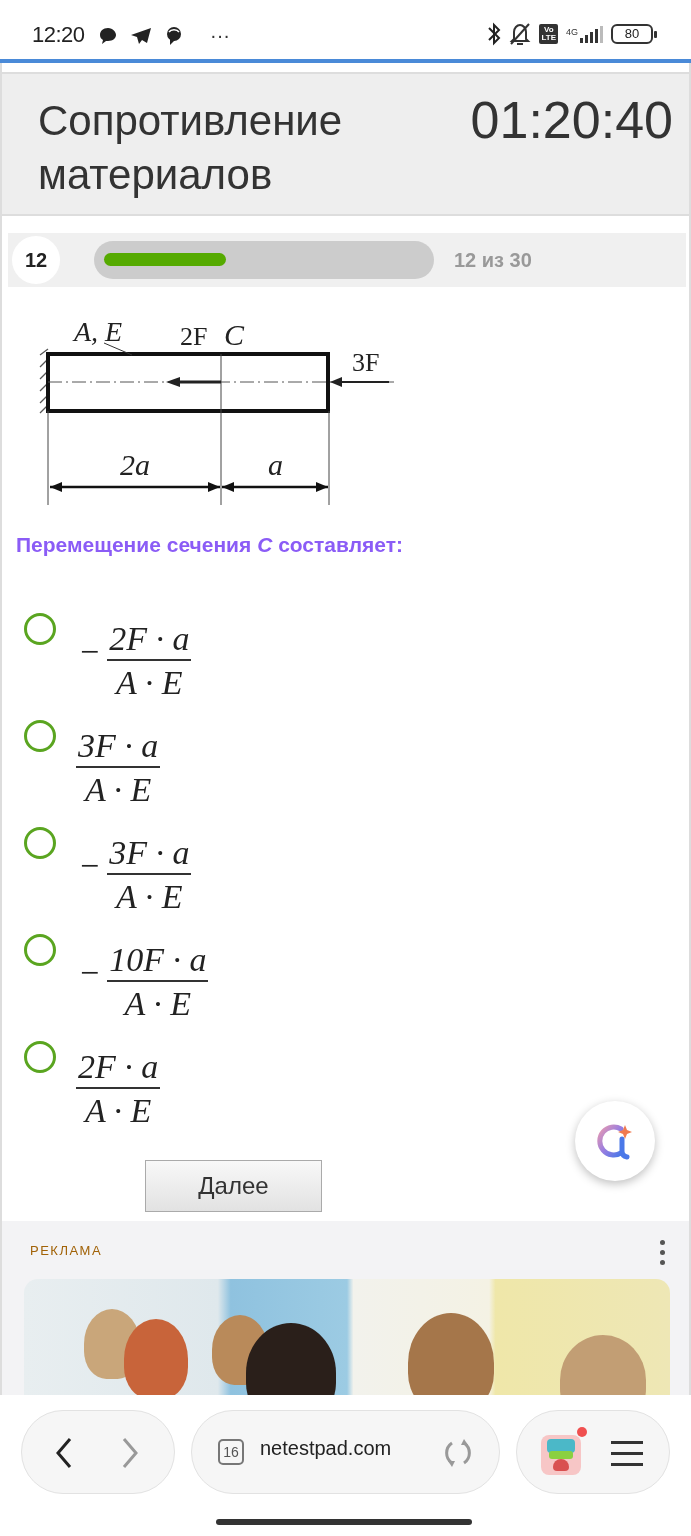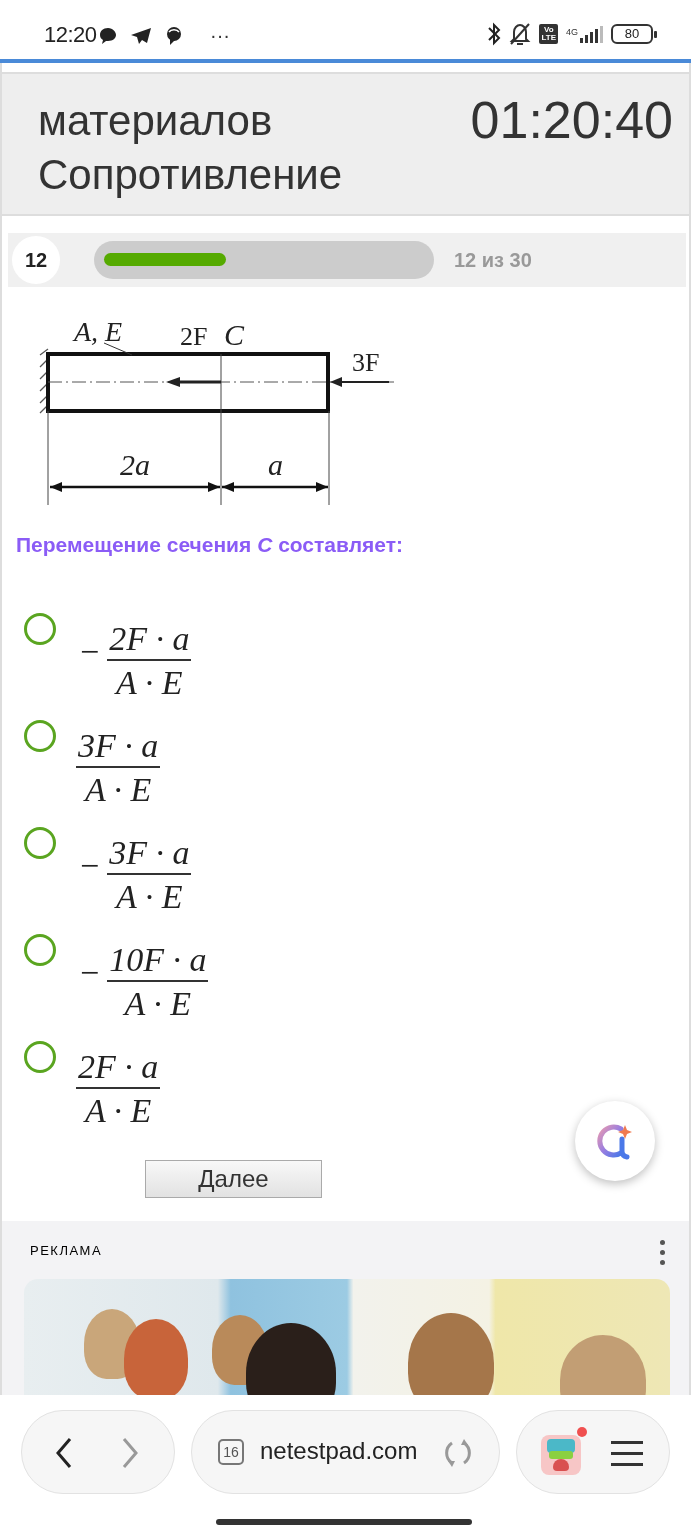--- a/index.html
+++ b/index.html
@@ -1,21 +1,21 @@
 <!DOCTYPE html>
 <html><head>
 <meta charset="utf-8">
 <style>
   * { box-sizing: border-box; margin: 0; padding: 0; }
   html, body { width: 691px; height: 1536px; overflow: hidden; background: #fff; }
   body { font-family: "Liberation Sans", "DejaVu Sans", sans-serif; color: #333; position: relative; }
 
   
   .statusbar { position: absolute; top: 0; left: 0; width: 691px; height: 60px; background: #fff; }
-  .sb-time { position: absolute; left: 44px; top: 22px; font-size: 22px; color: #222; letter-spacing: -0.5px; }
+  .sb-time { position: absolute; left: 32px; top: 22px; font-size: 22px; color: #222; letter-spacing: -0.5px; }
   .sb-left-icons { position: absolute; left: 98px; top: 24px; display: flex; gap: 12px; align-items: center; }
   .sb-right { position: absolute; right: 38px; top: 22px; display: flex; align-items: center; gap: 8px; }
   .sb-battery { width: 42px; height: 20px; border: 2px solid #333; border-radius: 6px; font-size: 13px; text-align: center; line-height: 16px; color: #222; position: relative; }
   .sb-battery::after { content: ""; position: absolute; right: -6px; top: 5px; width: 3px; height: 7px; background: #333; border-radius: 1px; }
   .sb-volte { background: #333; color: #fff; font-size: 8px; line-height: 8px; padding: 2px 2px; border-radius: 2px; font-weight: bold; text-align: center; }
   .sb-4g { font-size: 9px; color: #333; position: relative; top: -6px; }
   .blue-line { position: absolute; top: 59px; left: 0; width: 691px; height: 4px; background: #4a8ad8; }
 
   
   .page { position: absolute; top: 63px; left: 0; width: 691px; height: 1332px; background: #fff; border-left: 2px solid #ddd; border-right: 2px solid #ddd; overflow: hidden; }
@@ -36,39 +36,39 @@
 
   .options { position: absolute; top: 540px; left: 22px; }
   .option { position: relative; height: 107px; display: flex; align-items: flex-start; cursor: pointer; }
   .radio { width: 32px; height: 32px; border: 3px solid #5aa520; border-radius: 50%; margin-top: 10px; flex: none; }
   .formula { margin-left: 24px; display: flex; align-items: center; font-family: "Liberation Serif", "DejaVu Serif", serif; font-size: 34px; color: #222; }
   .minus { font-size: 34px; margin-right: 8px; margin-top: -2px; }
   .frac { display: inline-flex; flex-direction: column; align-items: center; }
   .num { font-style: italic; padding: 0 2px; line-height: 40px; margin-top: 16px; }
   .den { font-style: italic; border-top: 2px solid #333; padding: 2px 2px 0; line-height: 40px; width: 100%; text-align: center; }
 
-  .next-btn { position: absolute; top: 1097px; left: 143px; width: 177px; height: 38px; border: 1px solid #aaa; background: linear-gradient(#f8f8f8, #e2e2e2); font-size: 24px; color: #333; font-family: "Liberation Sans", sans-serif; }
+  .next-btn { position: absolute; top: 1097px; left: 143px; width: 177px; height: 52px; border: 1px solid #aaa; background: linear-gradient(#f8f8f8, #e2e2e2); font-size: 24px; color: #333; font-family: "Liberation Sans", sans-serif; }
 
   .fab { position: absolute; top: 1038px; left: 573px; width: 80px; height: 80px; border-radius: 50%; background: #fff; box-shadow: 0 3px 10px rgba(0,0,0,0.25); }
 
   .ad { position: absolute; top: 1158px; left: 0; width: 687px; height: 180px; background: #f3f3f5; }
-  .ad-label { position: absolute; left: 28px; top: 22px; font-size: 13px; letter-spacing: 1.5px; color: #000000; }
+  .ad-label { position: absolute; left: 28px; top: 22px; font-size: 13px; letter-spacing: 1.5px; color: #a16207; }
   .ad-menu { position: absolute; right: 22px; top: 14px; width: 10px; }
   .ad-menu span { display: block; width: 5px; height: 5px; background: #555; border-radius: 50%; margin: 5px auto; }
   .ad-image { position: absolute; left: 22px; top: 58px; width: 646px; height: 140px; border-radius: 14px; overflow: hidden; background: linear-gradient(90deg, #e8eef0 0%, #dfe8ec 30%, #8fc2df 32%, #9ccbe3 50%, #f2f2ec 51%, #f4f2e4 72%, #efe7a9 73%, #eee7b5 100%); }
   .kid { position: absolute; border-radius: 50% 50% 40% 40%; }
 
   
   .browserbar { position: absolute; top: 1395px; left: 0; width: 691px; height: 141px; background: #fff; }
   .pill { position: absolute; top: 15px; height: 84px; background: #f6f6f6; border: 1px solid #e2e2e2; border-radius: 42px; }
   .nav-pill { left: 21px; width: 154px; }
   .url-pill { left: 191px; width: 309px; }
   .menu-pill { left: 516px; width: 154px; }
   .tabcount { position: absolute; left: 26px; top: 28px; width: 26px; height: 26px; border: 2px solid #777; border-radius: 5px; font-size: 14px; color: #555; text-align: center; line-height: 22px; }
-  .url-text { position: absolute; left: 68px; top: 26px; font-size: 24px; color: #222; }
+  .url-text { position: absolute; left: 68px; top: 26px; font-size: 20px; color: #222; }
   .home-ind { position: absolute; left: 216px; top: 124px; width: 256px; height: 6px; background: #333; border-radius: 3px; }
 </style>
 </head>
 <body>
 
 <div class="statusbar">
   <span class="sb-time">12:20</span>
   <div class="sb-left-icons">
     <svg width="20" height="20" viewBox="0 0 20 20">
         <path d="M10 2C5 2 2 5 2 9c0 2 1 4 3 5l-1 4 4-3c1 0 1 0 2 0 5 0 8-3 8-6s-3-7-8-7z" fill="#222"></path>
@@ -102,22 +102,22 @@
       <span style="width:3px;height:17px;background:#bbb;"></span>
     </span>
     <span class="sb-battery">80</span>
   </div>
 </div>
 <div class="blue-line"></div>
 
 <div class="page">
   <div class="header">
     <div class="title">
+      <div>Сопротивление</div>
       <div>материалов</div>
-      <div>Сопротивление</div>
     </div>
     <div class="timer">01:20:40</div>
   </div>
 
   <div class="progress-row">
     <div class="q-num">12</div>
     <div class="bar-track">
       <div class="bar-fill" id="bar-fill" style="width: 122px; background: rgb(85, 170, 0);"></div>
     </div>
     <div class="q-of">12 из 30</div>

